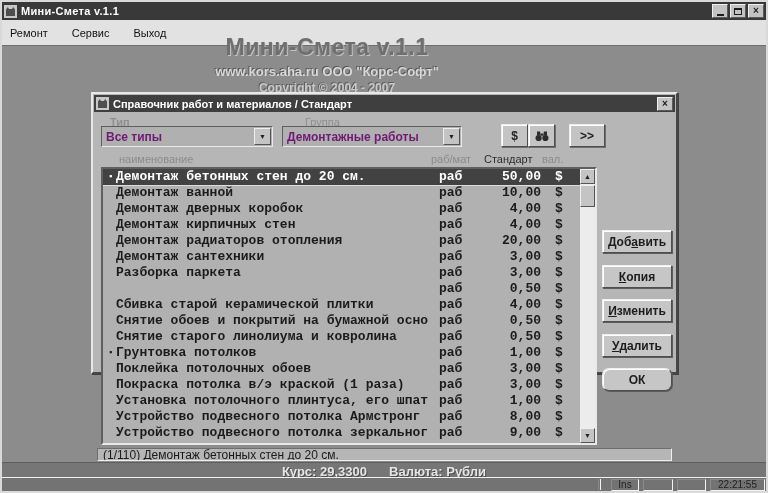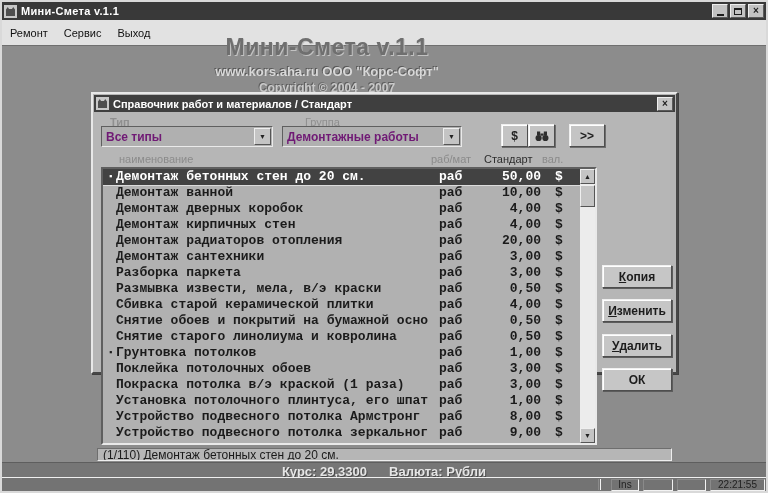--- a/index.html
+++ b/index.html
@@ -25,21 +25,21 @@
     display:flex; align-items:center; justify-content:center;
     font-size:10px; line-height:1; color:#1d1d1d; font-weight:bold;
   }
   .glyph-min { width:7px; height:2px; background:#1d1d1d; margin-top:7px; }
   .glyph-max { width:8px; height:7px; border:1px solid #1d1d1d; border-top-width:2px; }
   .appicon { width:13px; height:13px; flex:0 0 auto; }
   
   .menubar {
     position:absolute; left:0; top:18px; right:0; height:26px;
     background:#e2e2e2; border-bottom:1px solid #6f6f6f;
-    display:flex; align-items:center; font-size:11px; color:#111;
+    display:flex; align-items:center; font-size:11px; color:#111;gap:8px;
   }
   .menu-item { padding:0 8px; }
   
   .splash { position:absolute; left:0; top:32px; width:650px; text-align:center; }
   .splash-title {
     font-size:23px; font-weight:bold; color:#6f6f6f;
     text-shadow:1px 1px 0 #c2c2c2; letter-spacing:.5px;
   }
   .splash-sub {
     margin-top:3px; font-size:13px; font-weight:bold; color:#d8d8d8;
@@ -287,21 +287,20 @@
           </div>
           <div class="lrow">
             <span class="c-mark"></span>
             <span class="c-name">Разборка паркета</span>
             <span class="c-kind">раб</span>
             <span class="c-price">3,00</span>
             <span class="c-cur">$</span>
           </div>
           <div class="lrow">
             <span class="c-mark"></span>
-            <span class="c-name">Размывка извести, мела, в/э краски</span>
             <span class="c-kind">раб</span>
             <span class="c-price">0,50</span>
             <span class="c-cur">$</span>
           </div>
           <div class="lrow">
             <span class="c-mark"></span>
             <span class="c-name">Сбивка старой керамической плитки</span>
             <span class="c-kind">раб</span>
             <span class="c-price">4,00</span>
             <span class="c-cur">$</span>
@@ -367,36 +366,41 @@
         <span class="sbtn up">
             <span>▲</span>
           </span>
         <span class="sthumb"></span>
         <span class="sbtn down">
             <span>▼</span>
           </span>
       </div>
     </div>
 
+    <div class="sidebtn" style="top:136px;">
+        <span>Доб</span>
+        <span class="hot">а</span>
+        <span>вить</span>
+      </div>
     <div class="sidebtn" style="top:171px;">
         <span></span>
         <span class="hot">К</span>
         <span>опия</span>
       </div>
     <div class="sidebtn" style="top:205px;">
         <span></span>
         <span class="hot">И</span>
         <span>зменить</span>
       </div>
     <div class="sidebtn" style="top:240px;">
         <span></span>
         <span class="hot">У</span>
         <span>далить</span>
       </div>
-    <div class="sidebtn" style="top:274px;">
+    <div class="sidebtn" style="top:274px;border-radius:7px;">
         <span>ОК</span>
         <span class="hot"></span>
         <span></span>
       </div>
 
     <div class="dlg-status">(1/110)  Демонтаж бетонных стен до 20 см.</div>
   </div>
 
   <div class="ratebar">
     <span>Курс: 29,3300</span>

